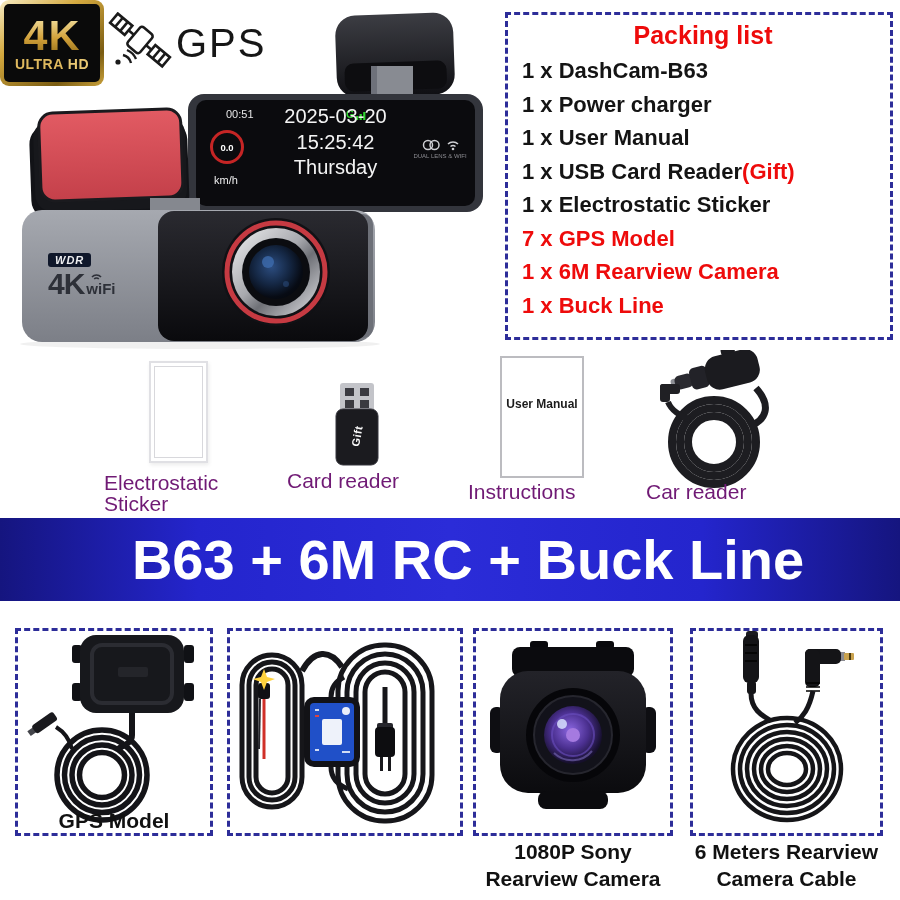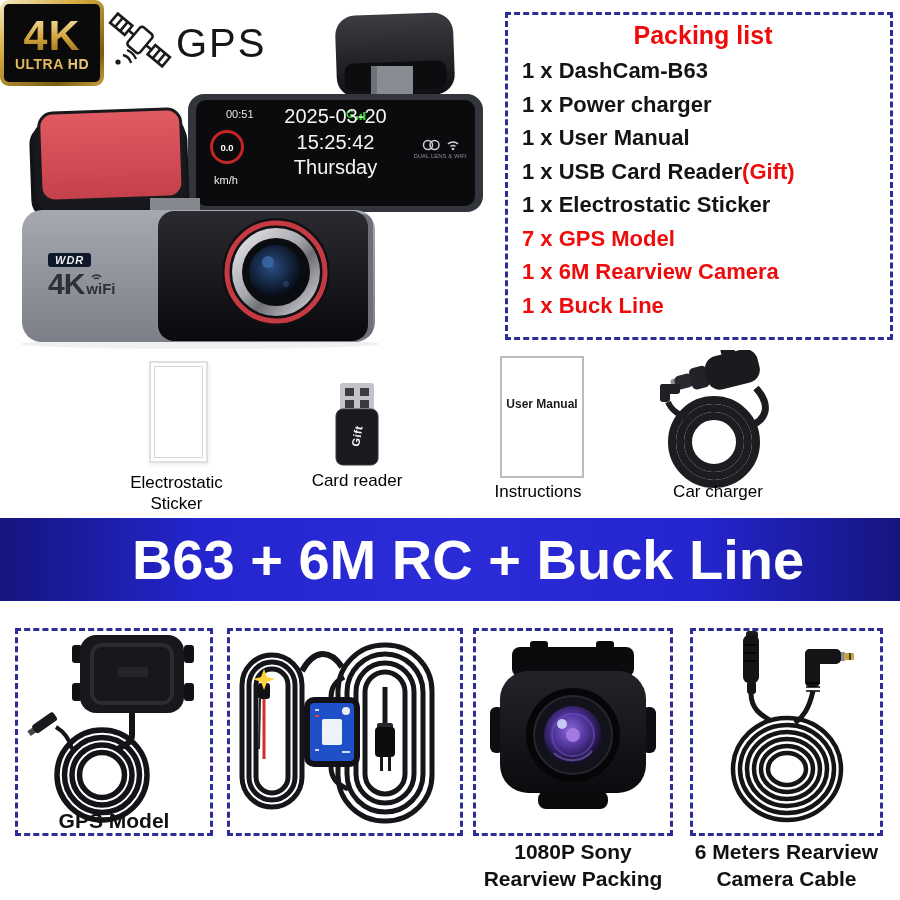--- a/index.html
+++ b/index.html
@@ -62,21 +62,21 @@
   #acc-sticker{left:149px;top:361px;width:55px;height:98px;border:2px solid #e0e0e4;background:#fff;
     box-shadow:1px 2px 4px rgba(0,0,0,.08);}
   #acc-sticker .in{position:absolute;left:3px;top:3px;right:3px;bottom:3px;border:1px solid #d8d8dc;}
   #acc-reader{left:334px;top:381px;width:46px;height:88px;}
   .gift-text{position:absolute;left:50%;top:62%;transform:translate(-50%,-50%) rotate(-80deg);
     font-size:11px;font-weight:700;color:#fafafa;letter-spacing:.5px;}
   #acc-manual{left:500px;top:356px;width:84px;height:122px;background:#fff;border:2px solid #bcbcc0;
     box-sizing:border-box;display:flex;align-items:center;justify-content:center;}
   #acc-manual .cover{font-size:12px;font-weight:700;color:#1c1c1c;margin-top:-26px;}
   #acc-charger{left:648px;top:350px;width:140px;height:140px;}
-  .acc-label{position:absolute;text-align:center;font-size:17px;color:#000000;line-height:21px;font-weight:500;}
+  .acc-label{position:absolute;font-size:21px;color:#701a75;line-height:21px;font-weight:500;}
   #lab-sticker{left:104px;top:472px;width:145px;}
   #lab-reader{left:287px;top:470px;width:140px;}
   #lab-manual{left:468px;top:481px;width:140px;}
   #lab-charger{left:646px;top:481px;width:144px;}
 
   
   #banner{left:0;top:518px;width:900px;height:83px;display:flex;align-items:center;justify-content:center;
     background:linear-gradient(90deg,#15157f 0%,#2425cd 22%,#2b2cd8 50%,#2425cd 78%,#15157f 100%);}
   #banner .t{color:#fff;font-size:56px;font-weight:700;letter-spacing:0;margin-left:36px;}
 
@@ -294,21 +294,21 @@
     <rect x="12" y="34" width="10" height="18" rx="3" fill="#202024"></rect>
     <path d="M20 52 C 24 62 34 66 42 70" stroke="#1d1d21" stroke-width="6" fill="none"></path>
   </svg>
 
   <div class="acc-label" id="lab-sticker">
     <div>Electrostatic</div>
     <div>Sticker</div>
   </div>
   <div class="acc-label" id="lab-reader">Card reader</div>
   <div class="acc-label" id="lab-manual">Instructions</div>
-  <div class="acc-label" id="lab-charger">Car charger</div>
+  <div class="acc-label" id="lab-charger">Car reader</div>
 
   <div class="abs" id="banner">
     <span class="t">B63 + 6M RC + Buck Line</span>
   </div>
 
   <div class="kit-box" id="kit1">
     <svg width="192" height="202" viewBox="0 0 192 202">
       <rect x="54" y="14" width="10" height="18" rx="3" fill="#101115"></rect>
         <rect x="166" y="14" width="10" height="18" rx="3" fill="#101115"></rect>
       <rect x="54" y="52" width="10" height="18" rx="3" fill="#101115"></rect>
@@ -418,20 +418,20 @@
       <ellipse cx="94" cy="138" rx="19" ry="16" fill="none" stroke="#151518" stroke-width="4.5"></ellipse>
     </svg>
   </div>
 
   <div class="kit-label" id="klab1">
     <div>GPS Model</div>
     <div></div>
   </div>
   <div class="kit-label" id="klab3">
     <div>1080P Sony</div>
-    <div>Rearview Packing</div>
+    <div>Rearview Camera</div>
   </div>
   <div class="kit-label" id="klab4">
     <div>6 Meters Rearview</div>
     <div>Camera Cable</div>
   </div>
 
 </div>
 
 </body></html>

